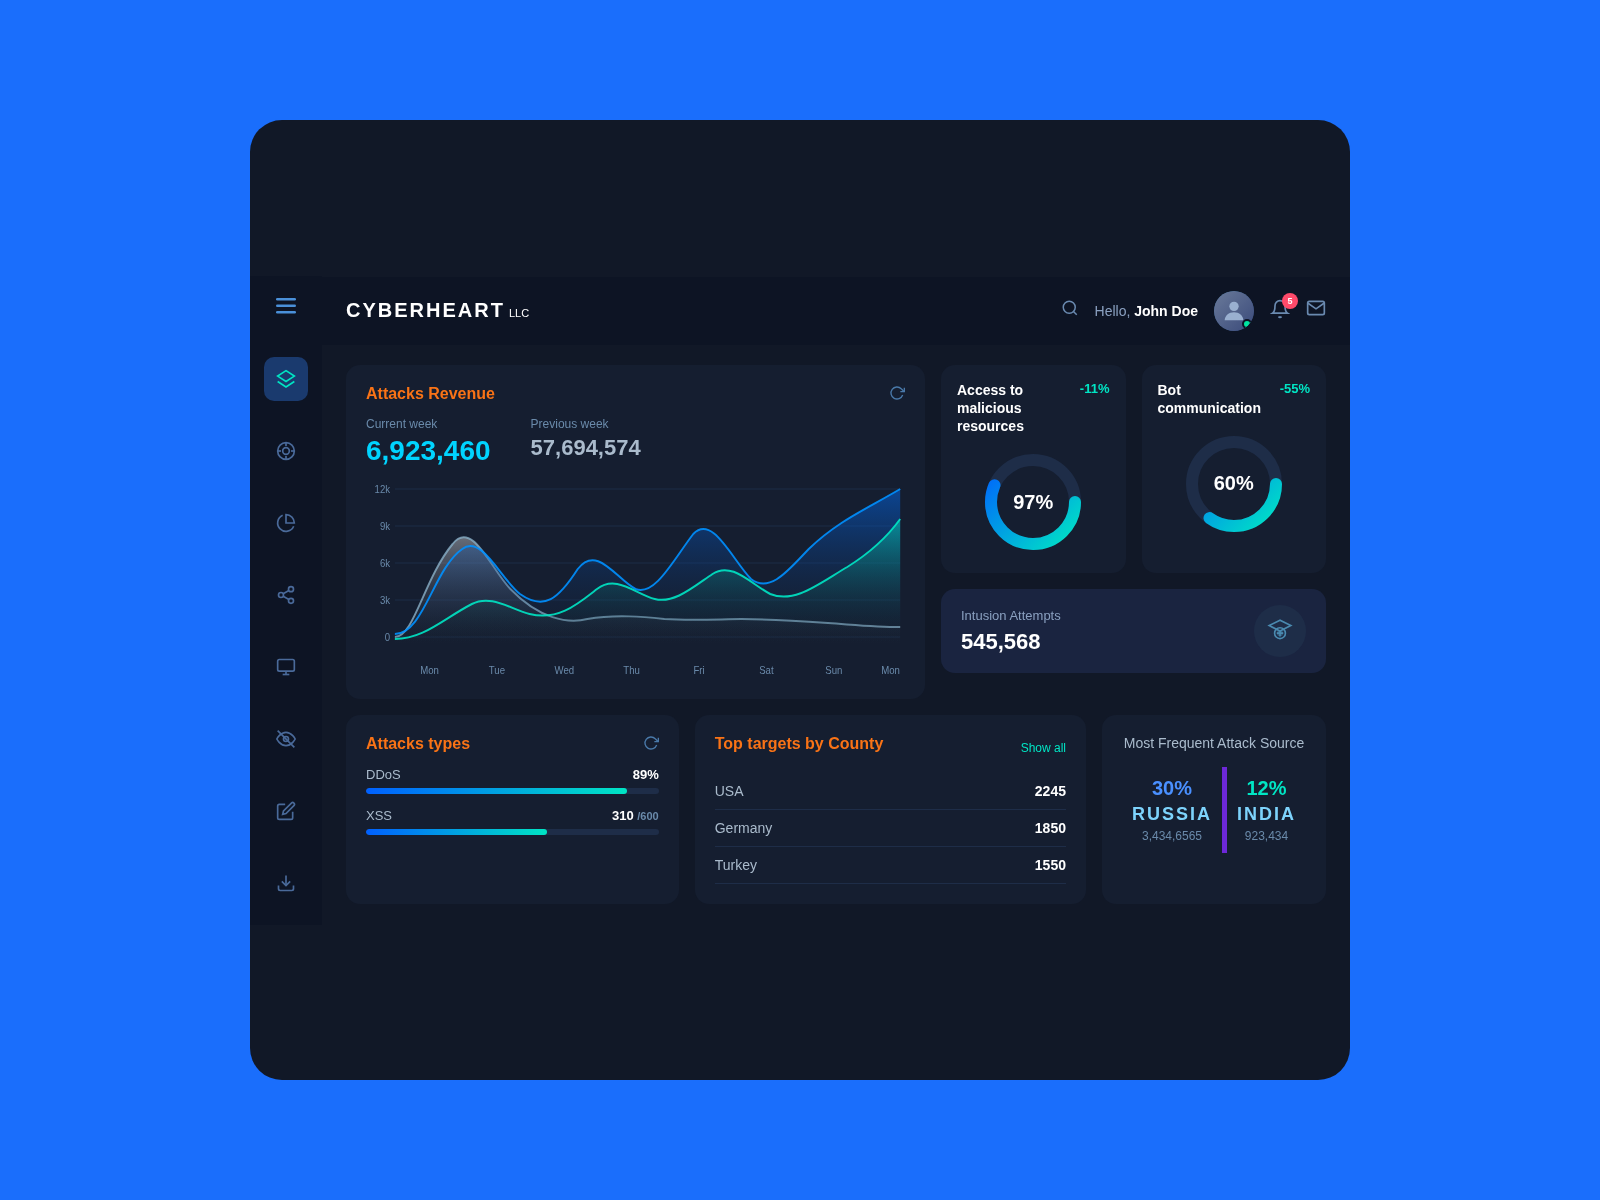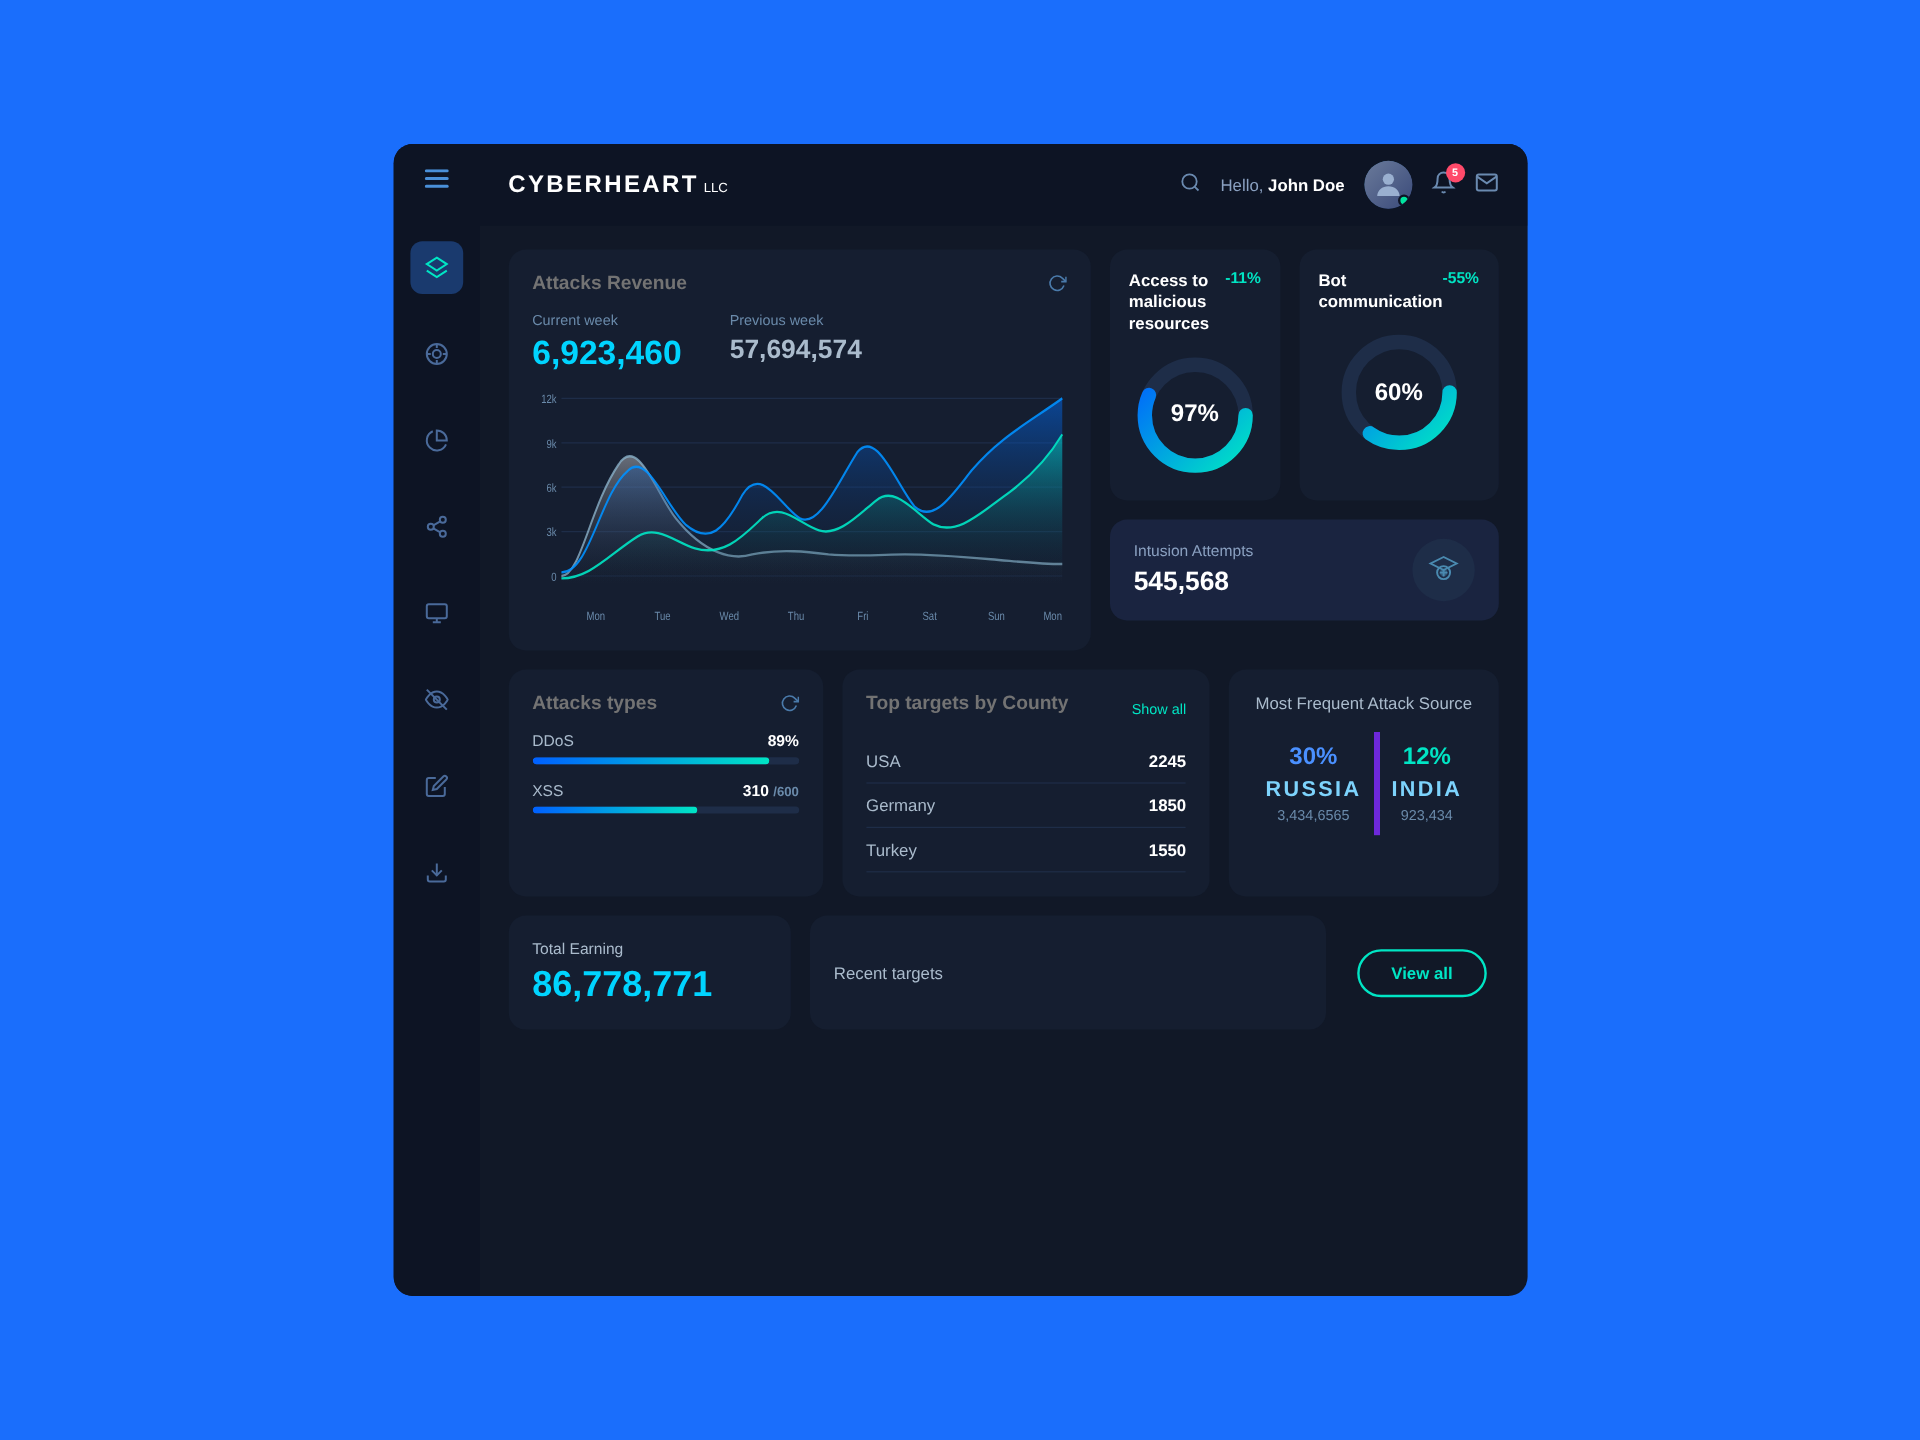--- a/index.html
+++ b/index.html
@@ -5,27 +5,28 @@
     * { box-sizing: border-box; margin: 0; padding: 0; }
     body {
       background: #1a6efc;
       display: flex;
       justify-content: center;
       align-items: center;
       min-height: 100vh;
       font-family: 'Segoe UI', Arial, sans-serif;
     }
     .app-container {
-      width: 945px;
+      width: 1100px;
       height: 960px;
       background: #111827;
-      border-radius: 16px;
+      border-radius: 32px;
       display: flex;
       overflow: hidden;
       position: relative;
+      align-items: center;
     }
     
     .sidebar {
       width: 72px;
       background: #0d1424;
       display: flex;
       flex-direction: column;
       align-items: center;
       padding: 20px 0;
       gap: 28px;
@@ -144,21 +145,21 @@
       display: flex;
       align-items: center;
       justify-content: center;
     }
     .mail-icon {
       color: #6a8ab0;
       font-size: 18px;
       cursor: pointer;
     }
     .card-title {
-      color: #737373;
+      color: #f97316;
       font-size: 16px;
       font-weight: 600;
       margin-bottom: 8px;
     }
     .card-header-row {
       display: flex;
       justify-content: space-between;
       align-items: flex-start;
       margin-bottom: 6px;
     }
@@ -791,27 +792,15 @@
             </div>
             <div class="source-item">
               <div class="source-pct" style="color:#00e5c4">12%</div>
               <div class="source-name">INDIA</div>
               <div class="source-num">923,434</div>
             </div>
           </div>
         </div>
       </div>
 
-      <div class="row3">
-        <div class="total-earning-card">
-          <div class="earning-label">Total Earning</div>
-          <div class="earning-value">86,778,771</div>
-        </div>
-        <div class="recent-targets-card" style="justify-content:flex-start;">
-          <span class="recent-label">Recent targets</span>
-        </div>
-        <div style="display:flex;align-items:center;padding:0 10px;">
-          <button class="view-all-btn">View all</button>
-        </div>
-      </div>
     </div>
   </div>
 </div>
 
 </body></html>

